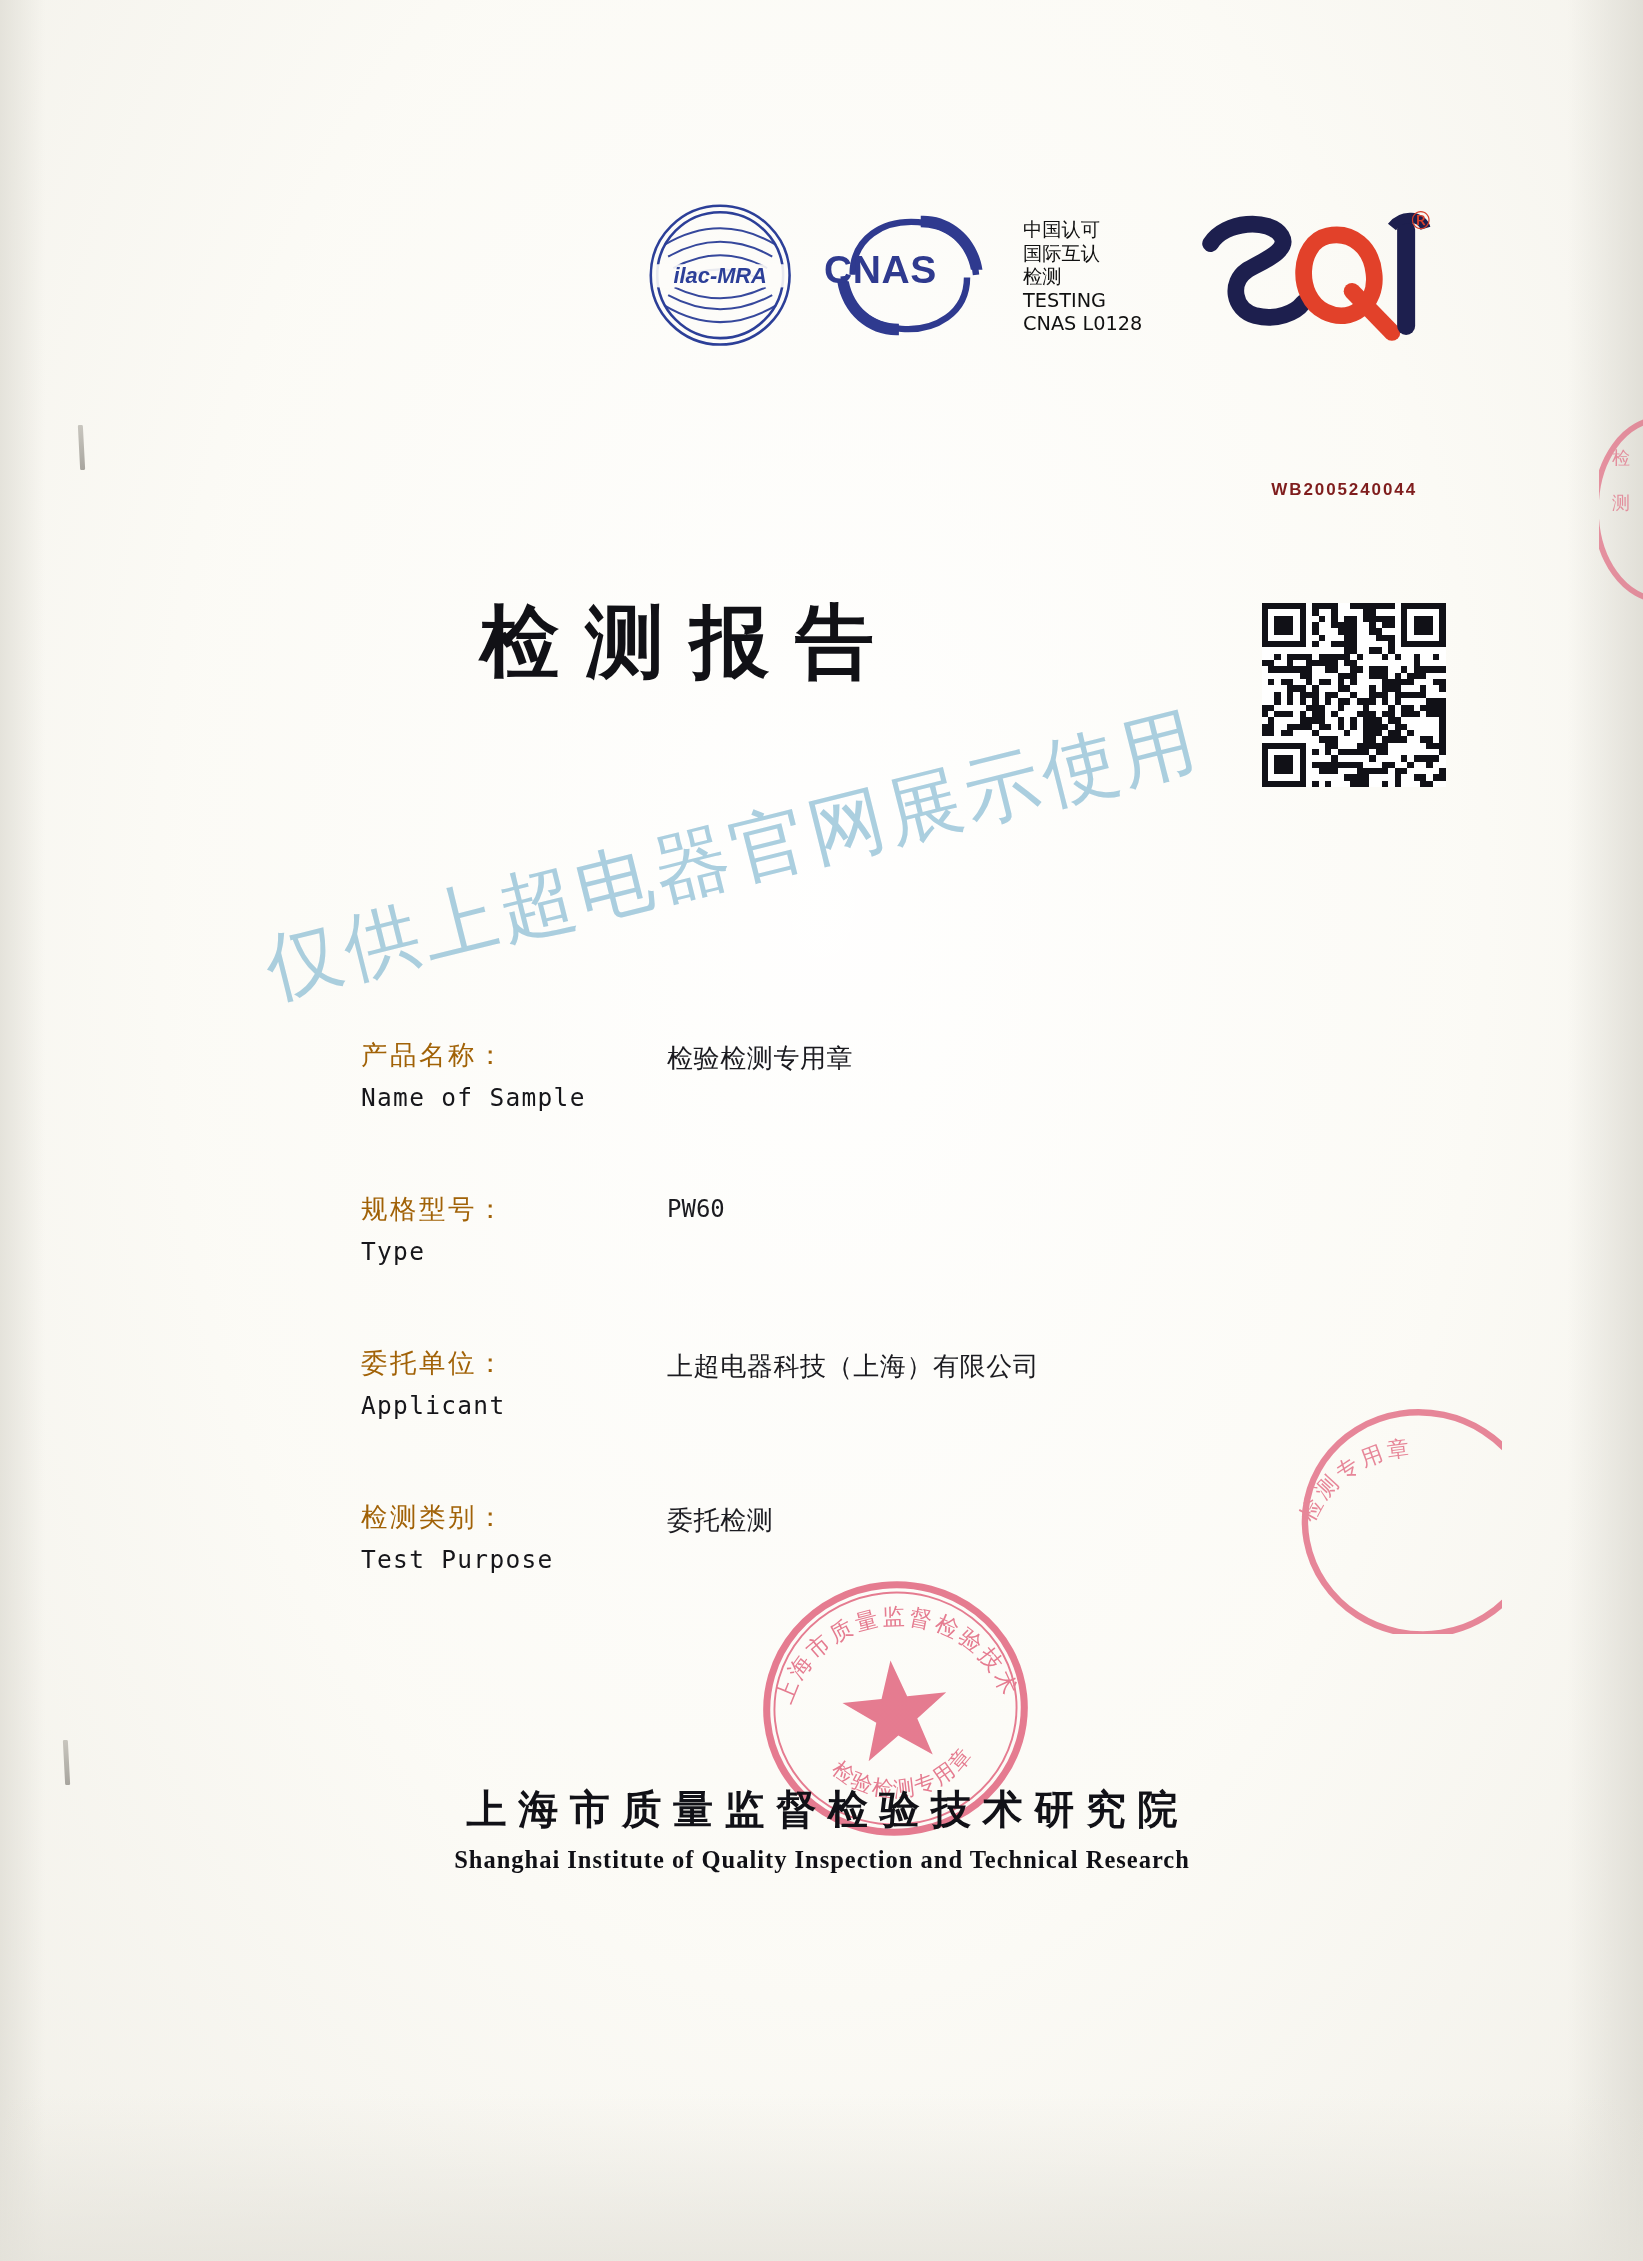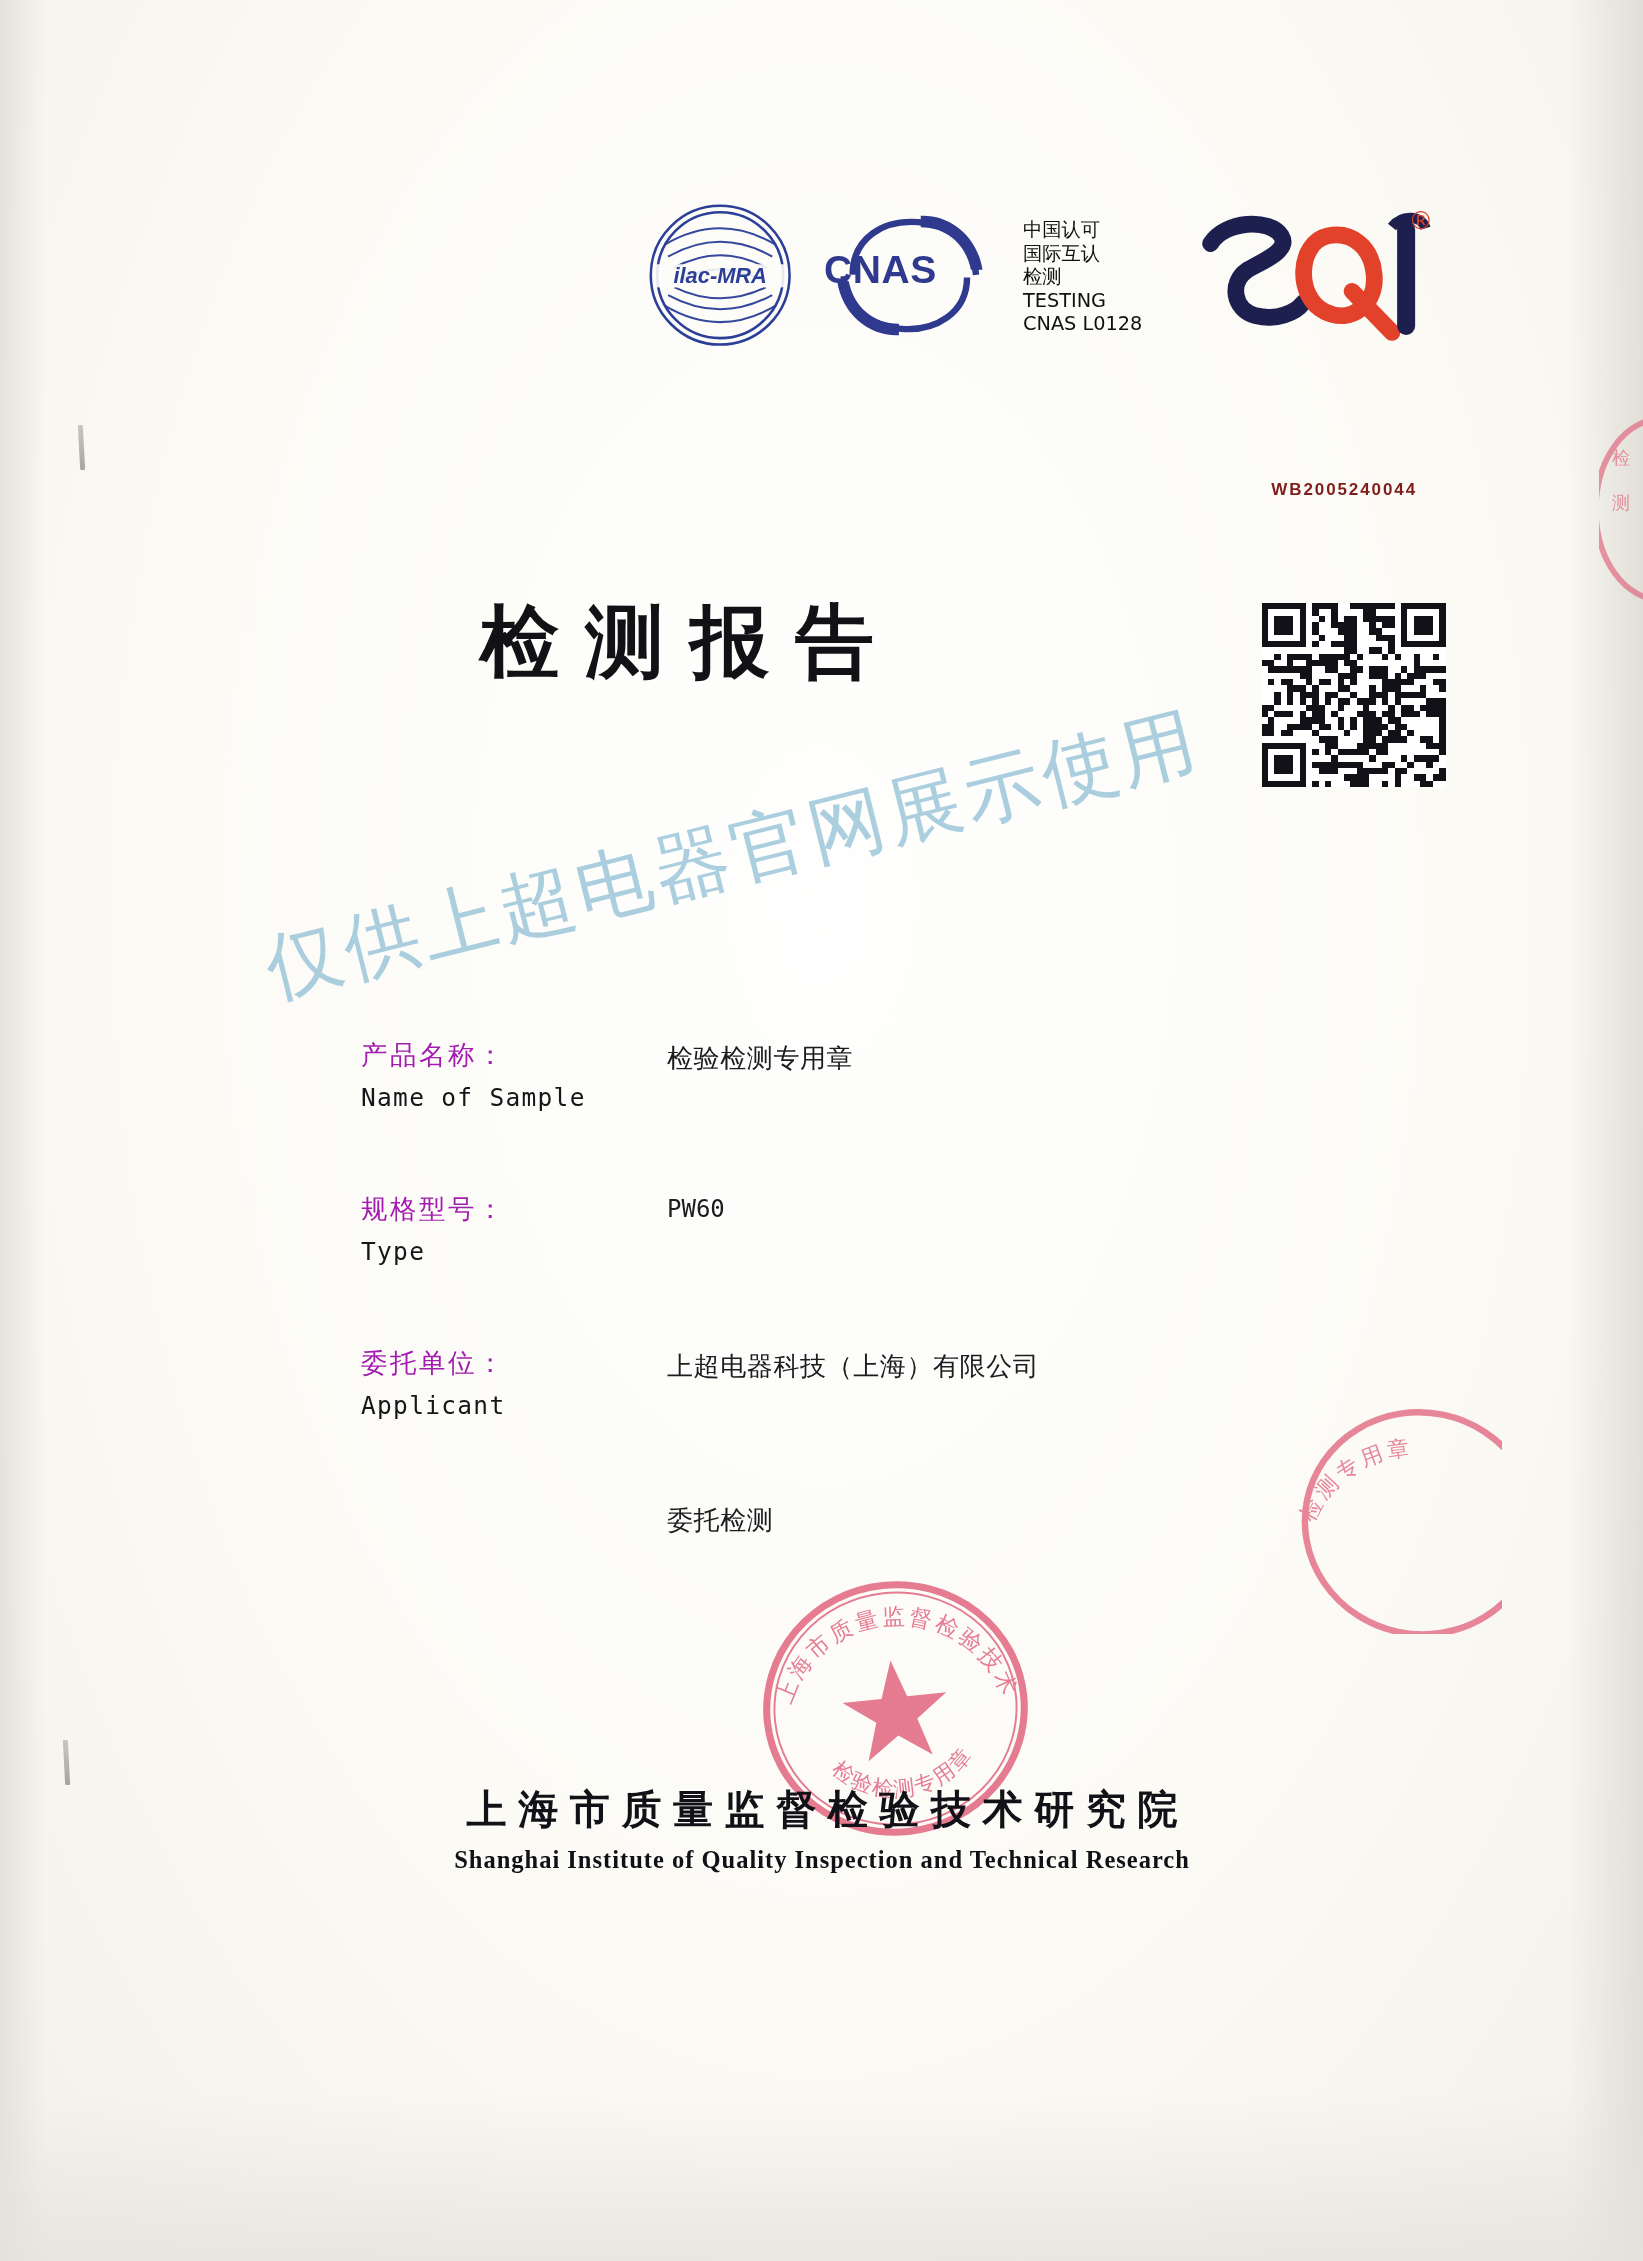--- a/index.html
+++ b/index.html
@@ -177,21 +177,21 @@
   .field-labels {
     position: absolute;
     left: 0;
     top: 0;
     width: 297px;
   }
   .label-cn {
     font-family: "DejaVu Sans", sans-serif;
     font-size: 26.4px;
     letter-spacing: 2.6px;
-    color: #a21caf;
+    color: #a16207;
     white-space: nowrap;
   }
   .label-en {
     margin-top: 10.3px;
     font-family: "DejaVu Sans Mono", monospace;
     font-size: 24.5px;
     letter-spacing: 1.3px;
     color: #16161a;
     white-space: nowrap;
   }
@@ -805,20 +805,24 @@
 
     <div class="field">
       <div class="field-labels">
         <div class="label-cn">委托单位：</div>
         <div class="label-en">Applicant</div>
       </div>
       <div class="field-value">上超电器科技（上海）有限公司</div>
     </div>
 
     <div class="field">
+      <div class="field-labels">
+        <div class="label-cn">检测类别：</div>
+        <div class="label-en">Test Purpose</div>
+      </div>
       <div class="field-value">委托检测</div>
     </div>
 
   </div>
 
   <div class="stamp-main">
     <svg width="277" height="277" viewBox="0 0 430 430">
       <g transform="rotate(-6 215 215)" opacity="0.82">
         <ellipse cx="215" cy="215" rx="200" ry="192" fill="none" stroke="#e0607a" stroke-width="11"></ellipse>
         <ellipse cx="215" cy="215" rx="188" ry="180" fill="none" stroke="#e0607a" stroke-width="3"></ellipse>

